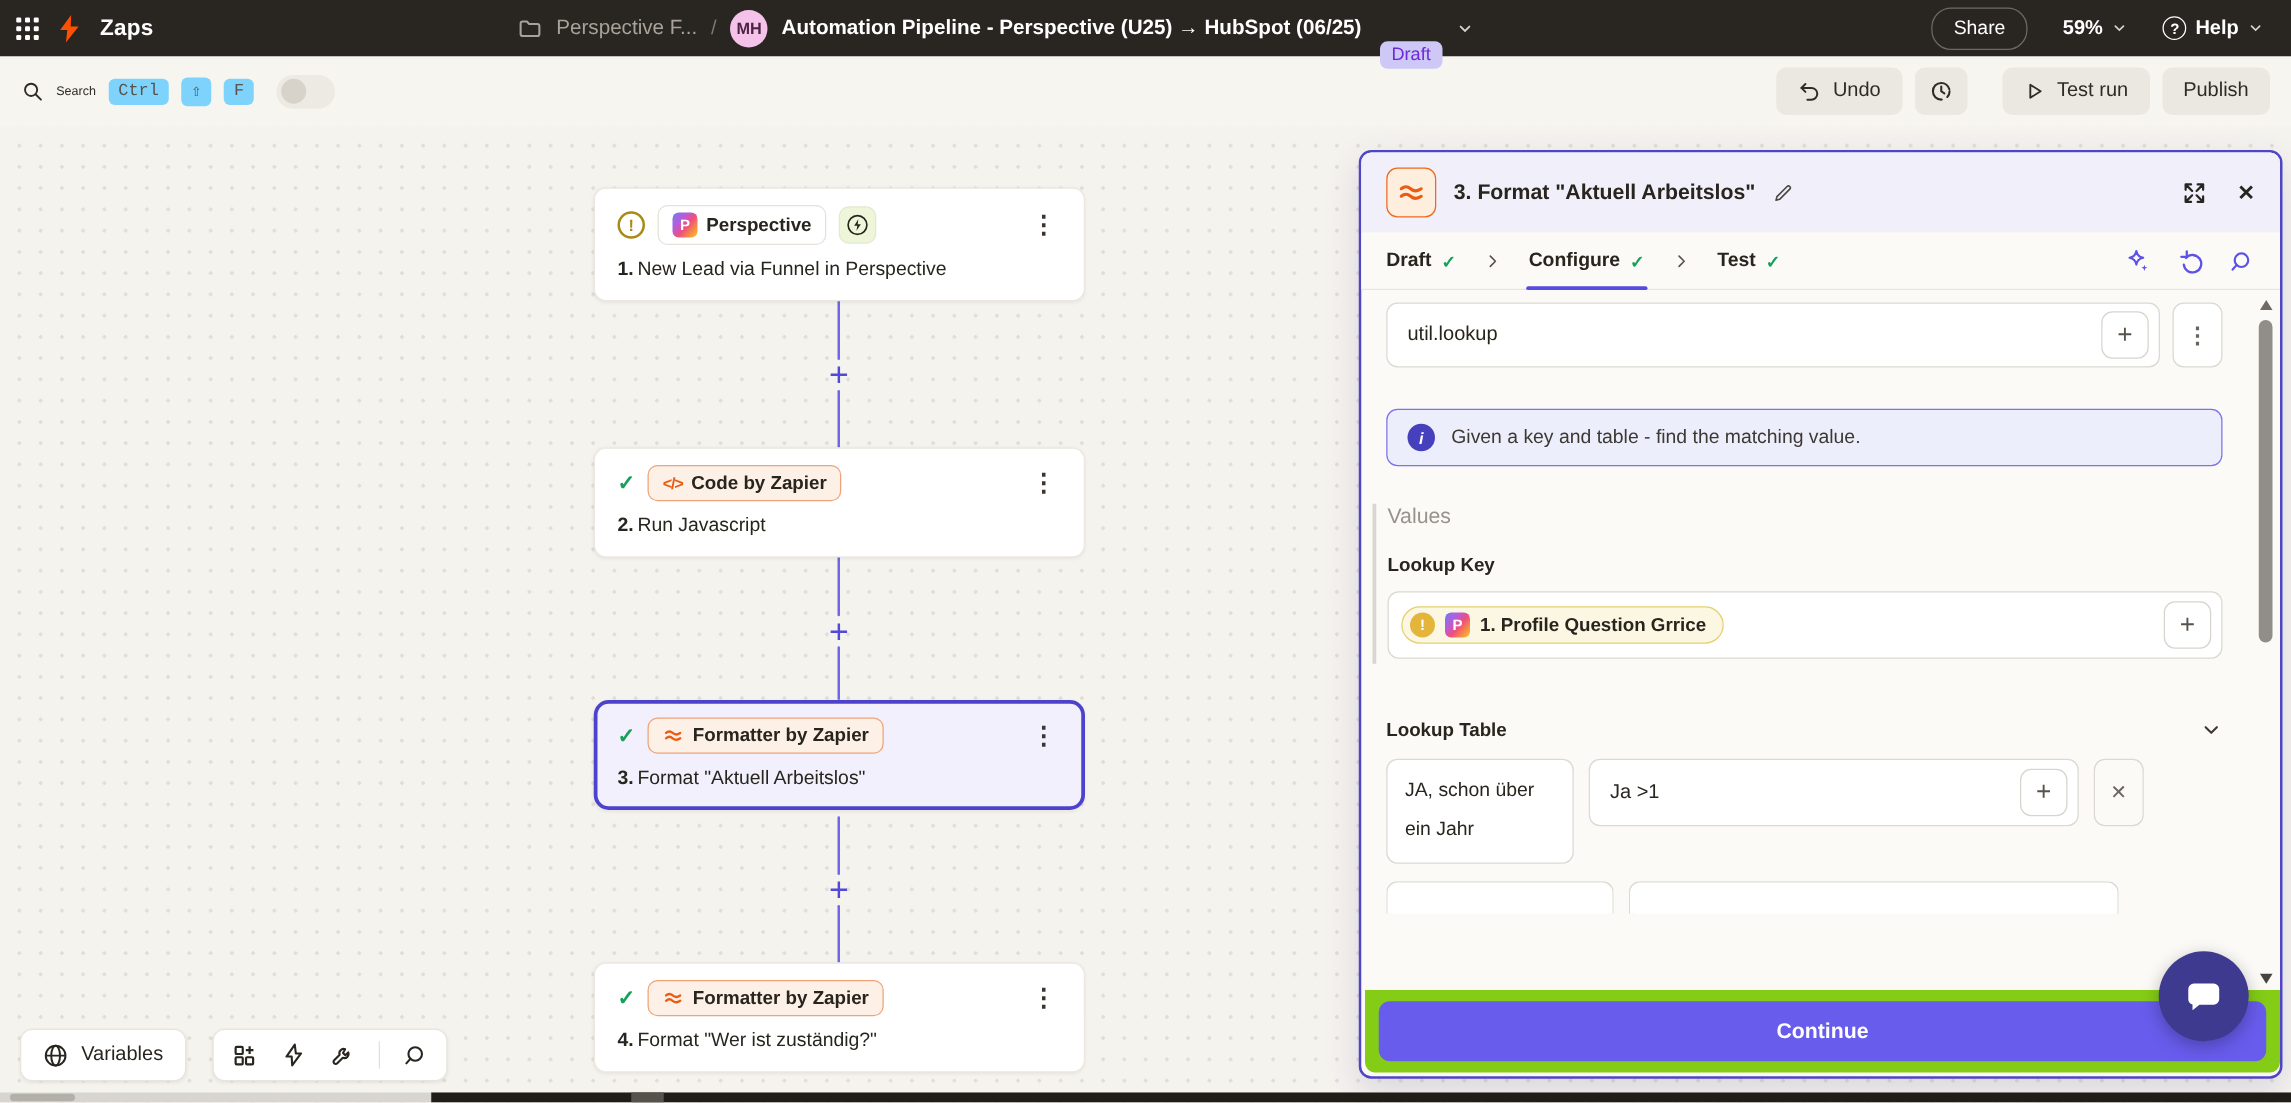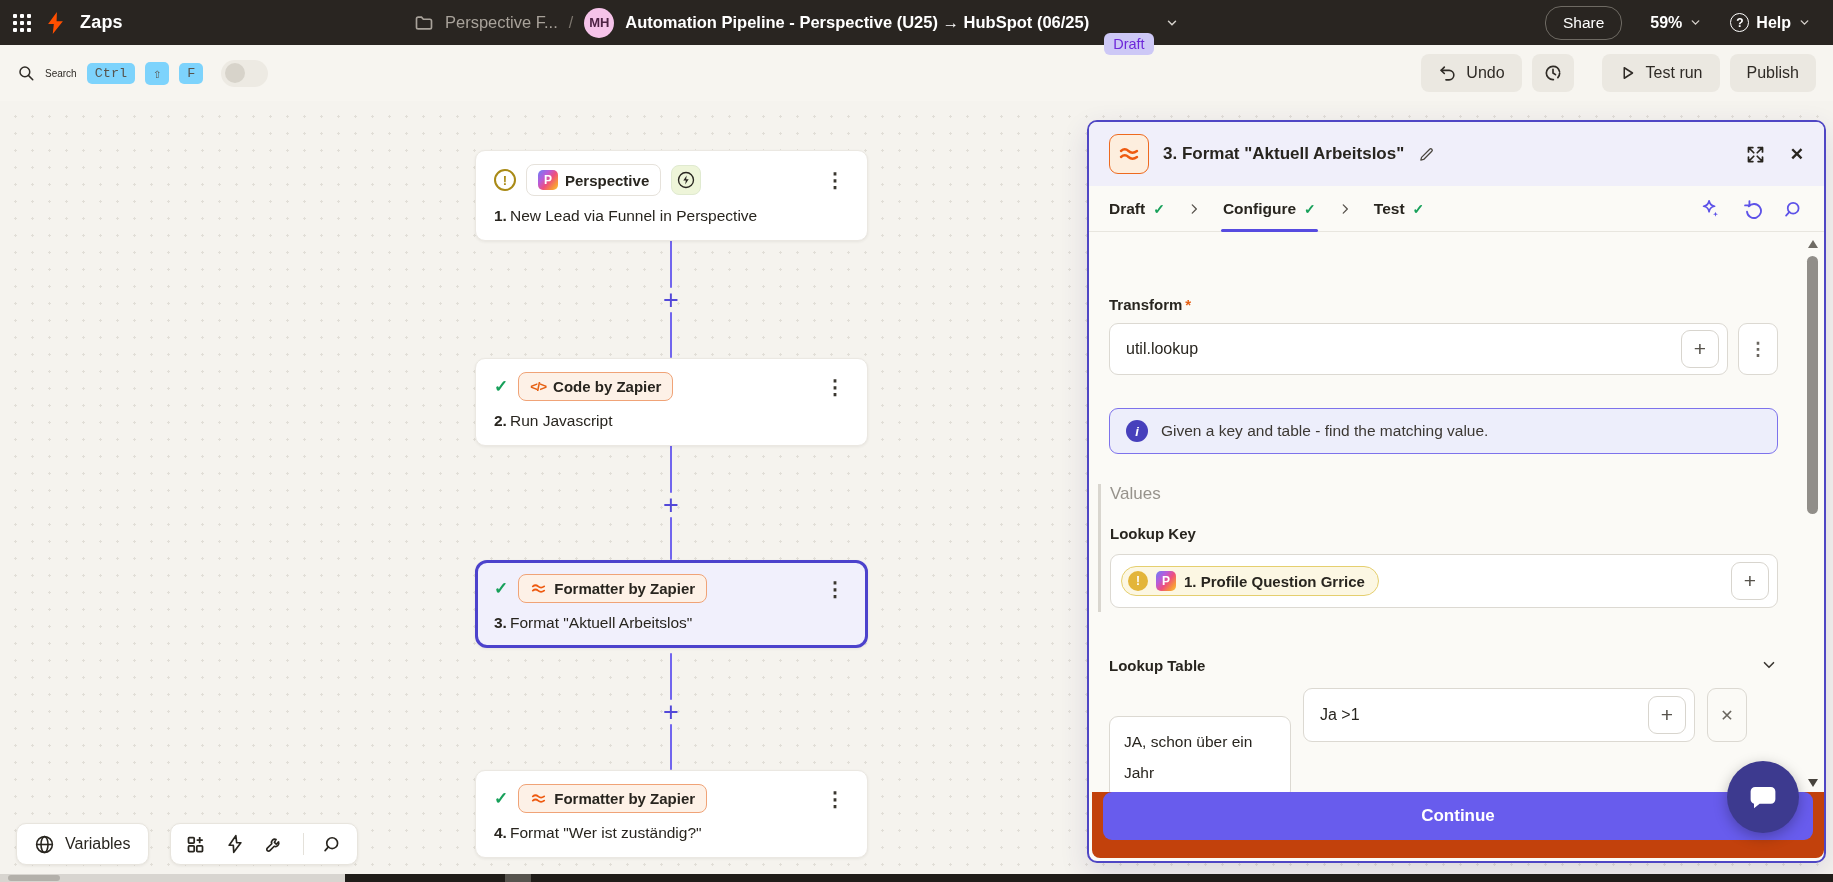--- a/index.html
+++ b/index.html
@@ -85,26 +85,26 @@
   .info-box { margin-top:33px; border:1.5px solid #7d72ec; background:#edeefb; border-radius:9px; height:46px; display:flex; align-items:center; gap:13px; padding:0 16px; font-size:15.5px; color:#3c3833; }
   .info-i { width:22px; height:22px; border-radius:50%; background:#4740bc; color:#fff; font-size:13px; font-weight:700; font-style:italic; display:flex; align-items:center; justify-content:center; flex:none; }
   .values-group { margin-top:30px; margin-left:-11px; border-left:3px solid #d9d6cf; padding-left:9px; padding-bottom:4px; }
   .values-label { font-size:17px; font-weight:500; color:#97938c; }
   .lookup-key-label { margin-top:21px; }
   .key-input { margin-top:12px; height:54px; justify-content:space-between; padding-left:10px; cursor:text; }
   .token { display:inline-flex; align-items:center; gap:8px; background:#fcf7e3; border:1.5px solid #e5cf6f; border-radius:17px; padding:4px 13px 4px 6px; font-size:15px; font-weight:600; color:#28251f; cursor:pointer; }
   .token-warn { width:20px; height:20px; border-radius:50%; background:#e3b53a; color:#fff; font-weight:700; font-size:12px; display:flex; align-items:center; justify-content:center; }
   .lookup-table-head { margin-top:44px; display:flex; align-items:center; justify-content:space-between; }
   .table-row { margin-top:14px; display:flex; gap:12px; align-items:flex-start; }
-  .key-box { width:182px; height:84px; background:#fff; border:1px solid #dcd9d2; border-radius:9px; padding:9px 14px; font-size:15.5px; color:#28251f; line-height:31px; cursor:text;margin-top:28px; }
+  .key-box { width:150px; height:84px; background:#fff; border:1px solid #dcd9d2; border-radius:9px; padding:9px 14px; font-size:15.5px; color:#28251f; line-height:31px; cursor:text; }
   .value-input { width:392px; height:54px; justify-content:space-between; cursor:text; }
   .x-btn { width:40px; height:54px; border:1px solid #dcd9d2; border-radius:9px; background:#fbfaf6; color:#6a665f; font-size:16px; display:flex; align-items:center; justify-content:center; cursor:pointer; flex:none; }
   .sliver-row { margin-top:14px; display:flex; gap:12px; }
   .sliver { height:26px; background:#fff; border:1px solid #dcd9d2; border-bottom:none; border-radius:9px 9px 0 0; }
-  .panel-footer { position:absolute; left:3px; right:0; bottom:3px; height:66px; background:#c2410c; border-radius:0 0 8px 8px; display:flex; align-items:flex-start; padding:0 11px; z-index:3; }
+  .panel-footer { position:absolute; left:3px; right:0; bottom:3px; height:66px; background:#84cc16; border-radius:0 0 8px 8px; display:flex; align-items:center; padding:0 11px; z-index:3; }
   .continue-btn { flex:1; height:48px; background:#685ced; border:none; border-radius:9px; color:#fff; font-size:17px; font-weight:700; cursor:pointer; font-family:inherit; }
   .scrollbar { position:absolute; right:5px; top:116px; bottom:74px; width:13px; z-index:4; }
   .tri-up { position:absolute; top:2px; left:2px; width:0; height:0; border-left:5px solid transparent; border-right:5px solid transparent; border-bottom:8px solid #6f6b64; }
   .sb-thumb { position:absolute; top:18px; left:1px; width:11px; height:258px; background:#918e89; border-radius:6px; cursor:grab; }
   .tri-down { position:absolute; bottom:0; left:2px; width:0; height:0; border-left:5px solid transparent; border-right:5px solid transparent; border-top:8px solid #47433d; }
 
   
   .chat-fab { position:absolute; left:1727px; top:761px; width:72px; height:72px; border-radius:50%; background:#3d3a8f; box-shadow:0 4px 14px rgba(0,0,0,.28); display:flex; align-items:center; justify-content:center; z-index:30; cursor:pointer; }
   .bottom-strip { position:absolute; left:0; right:0; bottom:0; height:8px; background:#d8d5d0; z-index:25; }
   .bs-thumb { position:absolute; left:8px; top:1px; width:52px; height:6px; background:#b3b0aa; border-radius:3px; }
@@ -413,23 +413,20 @@
         <span style="display:flex;cursor:pointer;">
           <svg width="20" height="20" viewBox="0 0 24 24" fill="none" stroke="#5d52e8" stroke-width="2.1" stroke-linecap="round">
               <circle cx="11" cy="11" r="6.5"></circle>
               <path d="M6.5 15.5 2.5 20"></path>
             </svg>
         </span>
       </span>
     </div>
 
     <div class="panel-body">
-      <div class="field-label transform-label">
-        <span>Transform</span><span class="req">*</span>
-      </div>
       <div class="transform-row">
         <div class="input transform-input">
           <span>util.lookup</span>
           <span class="plus-btn">+</span>
         </div>
         <span class="dots-btn">⋮</span>
       </div>
 
       <div class="info-box">
         <span class="info-i">i</span>

